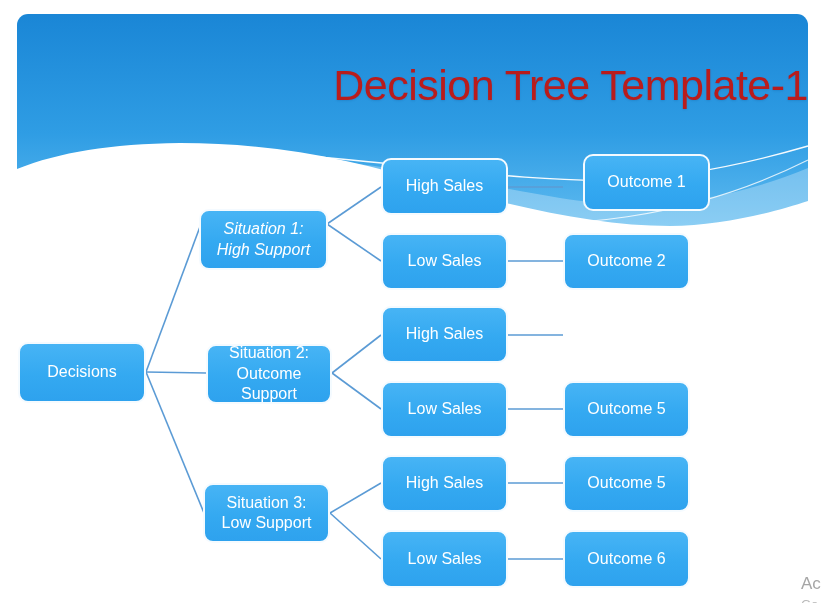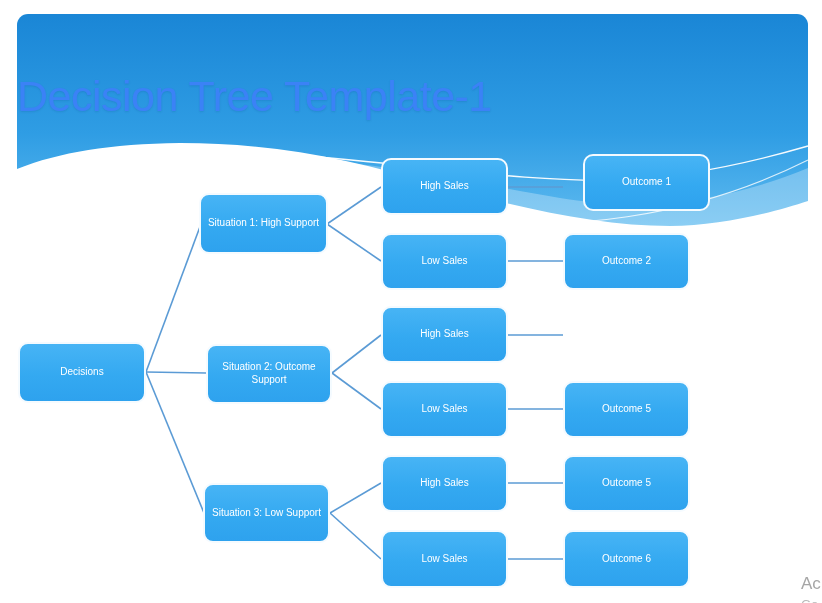--- a/index.html
+++ b/index.html
@@ -7,37 +7,37 @@
     width: 822px; height: 603px;
     background: #ffffff;
     overflow: hidden;
     font-family: "Liberation Sans", sans-serif;
     position: relative;
   }
   .stage { position: absolute; left: 0; top: 0; width: 822px; height: 603px; }
   svg.bg { position: absolute; left: 0; top: 0; }
   .slide-title {
     position: absolute;
-    left: 17px; top: 72px; width: 791px;
-    text-align: left;
-    color: #3b82f6;
+    left: 17px; top: 61px; width: 791px;
+    text-align: right;
+    color: #b91c1c;
     font-size: 43px;
     font-weight: 400;
     letter-spacing: -0.5px;
     text-shadow: 0 1px 2px rgba(0,60,120,0.15);
     user-select: none;
   }
   .node {
     position: absolute;
     box-sizing: border-box;
     background: linear-gradient(180deg, #47B4F5 0%, #34A9F1 55%, #2EA2EE 100%);
     border: 2px solid rgba(255,255,255,0.95);
     border-radius: 10px;
     color: #ffffff;
-    font-size: 10px;
+    font-size: 16px;
     line-height: 1.28;
     display: flex;
     align-items: center;
     justify-content: center;
     text-align: center;
     padding: 2px 5px;
   }
   .watermark {
     position: absolute;
     left: 801px; top: 539px;
@@ -93,21 +93,21 @@
       <line x1="508" y1="409" x2="563" y2="409"></line>
       <line x1="508" y1="483" x2="563" y2="483"></line>
       <line x1="508" y1="559" x2="563" y2="559"></line>
     </g>
   </svg>
 
   <div class="slide-title">Decision Tree Template-1</div>
 
   <div class="node" style="left:18px; top:342px; width:128px; height:61px;">Decisions</div>
 
-  <div class="node" style="left:199px; top:193px; width:129px; height:61px;">Situation 1: High Support</div>
+  <div class="node" style="left:199px; top:209px; width:129px; height:61px;font-style:italic;">Situation 1: High Support</div>
   <div class="node" style="left:206px; top:344px; width:126px; height:60px;">Situation 2: Outcome Support</div>
   <div class="node" style="left:203px; top:483px; width:127px; height:60px;">Situation 3: Low Support</div>
 
   <div class="node" style="left:381px; top:158px; width:127px; height:57px;">High Sales</div>
   <div class="node" style="left:381px; top:233px; width:127px; height:57px;">Low Sales</div>
   <div class="node" style="left:381px; top:306px; width:127px; height:57px;">High Sales</div>
   <div class="node" style="left:381px; top:381px; width:127px; height:57px;">Low Sales</div>
   <div class="node" style="left:381px; top:455px; width:127px; height:57px;">High Sales</div>
   <div class="node" style="left:381px; top:530px; width:127px; height:58px;">Low Sales</div>
 

